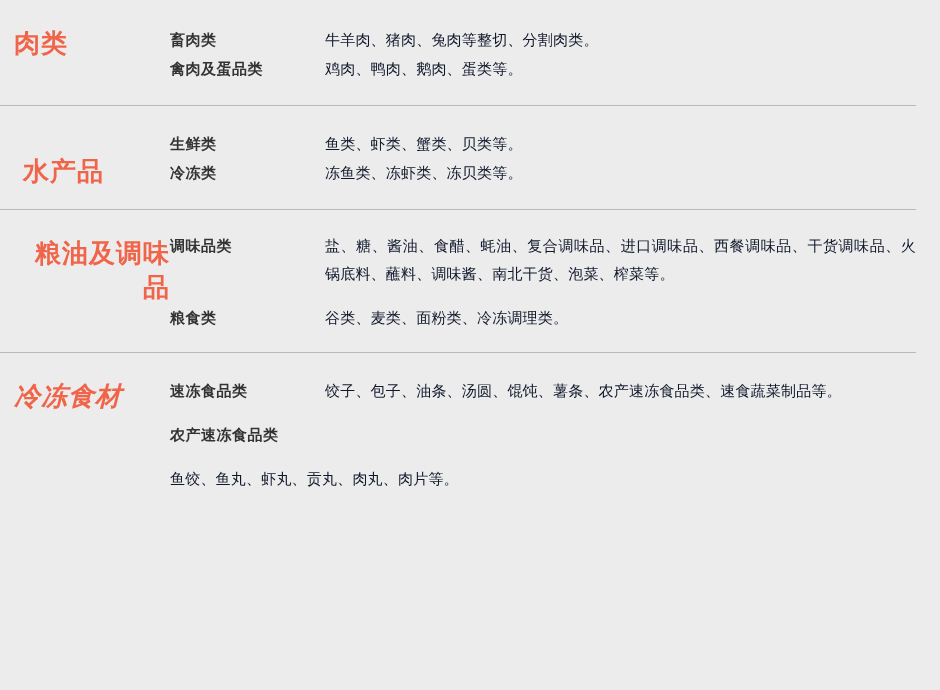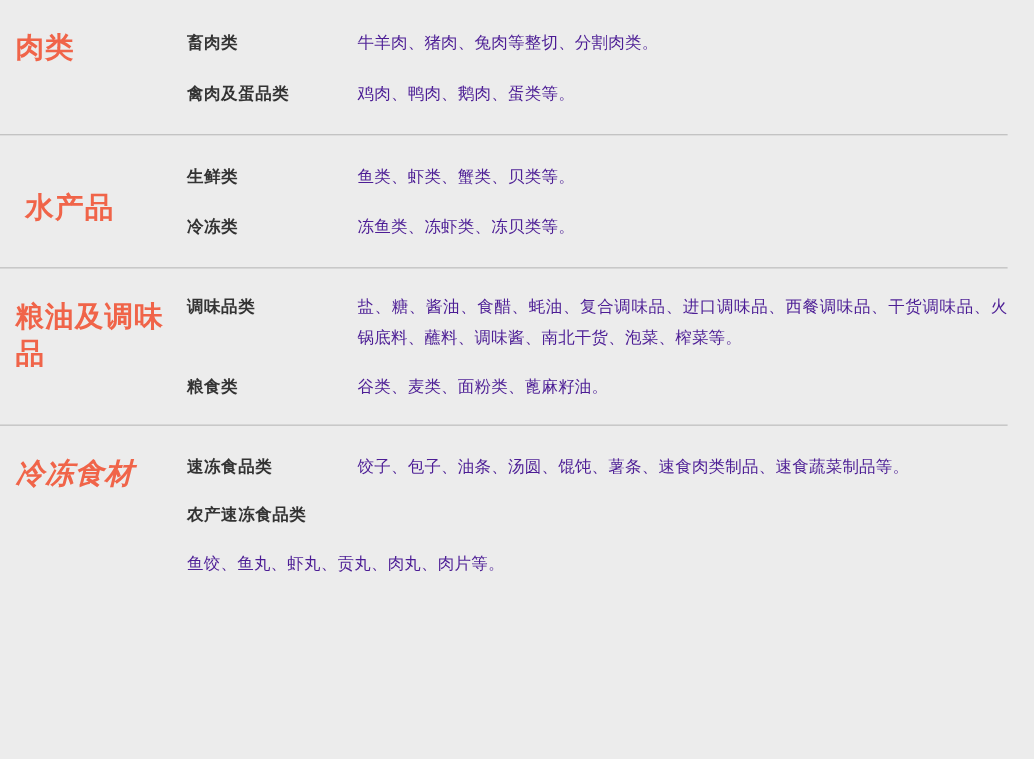--- a/index.html
+++ b/index.html
@@ -45,52 +45,52 @@
     flex: 1 1 auto;
     padding: 22px 0 16px 0;
     box-sizing: border-box;
   }
   .row {
     display: flex;
     align-items: flex-start;
     padding: 0 0 0 0;
   }
   .row + .row {
-    margin-top: 18px;
+    margin-top: 1px;
   }
   .row.spaced + .row.spaced {
     margin-top: 16px;
   }
   .sub-name {
     width: 155px;
     flex: 0 0 155px;
     font-size: 15px;
     font-weight: bold;
     color: #333333;
     line-height: 28px;
     letter-spacing: 0.5px;
   }
   .items {
     flex: 1 1 auto;
     font-size: 15px;
-    color: #4c1d95;
+    color: #0f172a;
     line-height: 28px;
     letter-spacing: 0.2px;
     text-align: justify;
     max-width: 600px;
   }
   
   .cat-meat .rows { padding-top: 26px; padding-bottom: 22px; }
   .cat-aquatic .rows { padding-top: 24px; padding-bottom: 22px; }
   .cat-oil .rows { padding-top: 22px; padding-bottom: 20px; }
   .cat-frozen .rows { padding-top: 24px; padding-bottom: 18px; font-family: Liberation Serif, serif; }
 
   .cat-meat .cat-name { padding-top: 26px; }
   .cat-aquatic .cat-name { padding-top: 48px; padding-left: 23px; }
-  .cat-oil .cat-name { padding-top: 26px; }
+  .cat-oil .cat-name { padding-top: 26px; text-align: right; }
   .cat-frozen .cat-name { padding-top: 26px; font-style: italic; }
 </style>
 </head>
 <body>
 
 <div class="sheet">
 
   <div class="category cat-meat">
     <div class="cat-name">肉类</div>
     <div class="rows">
@@ -121,31 +121,31 @@
 
   <div class="category cat-oil">
     <div class="cat-name">粮油及调味品</div>
     <div class="rows">
       <div class="row spaced">
         <div class="sub-name">调味品类</div>
         <div class="items">盐、糖、酱油、食醋、蚝油、复合调味品、进口调味品、西餐调味品、干货调味品、火锅底料、蘸料、调味酱、南北干货、泡菜、榨菜等。</div>
       </div>
       <div class="row spaced">
         <div class="sub-name">粮食类</div>
-        <div class="items">谷类、麦类、面粉类、蓖麻籽油。</div>
+        <div class="items">谷类、麦类、面粉类、冷冻调理类。</div>
       </div>
     </div>
   </div>
 
   <div class="category cat-frozen">
     <div class="cat-name">冷冻食材</div>
     <div class="rows">
       <div class="row spaced">
         <div class="sub-name">速冻食品类</div>
-        <div class="items">饺子、包子、油条、汤圆、馄饨、薯条、速食肉类制品、速食蔬菜制品等。</div>
+        <div class="items">饺子、包子、油条、汤圆、馄饨、薯条、农产速冻食品类、速食蔬菜制品等。</div>
       </div>
       <div class="row spaced">
         <div class="sub-name">农产速冻食品类</div>
       </div>
       <div class="row spaced">
         <div class="items">鱼饺、鱼丸、虾丸、贡丸、肉丸、肉片等。</div>
       </div>
     </div>
   </div>
 

